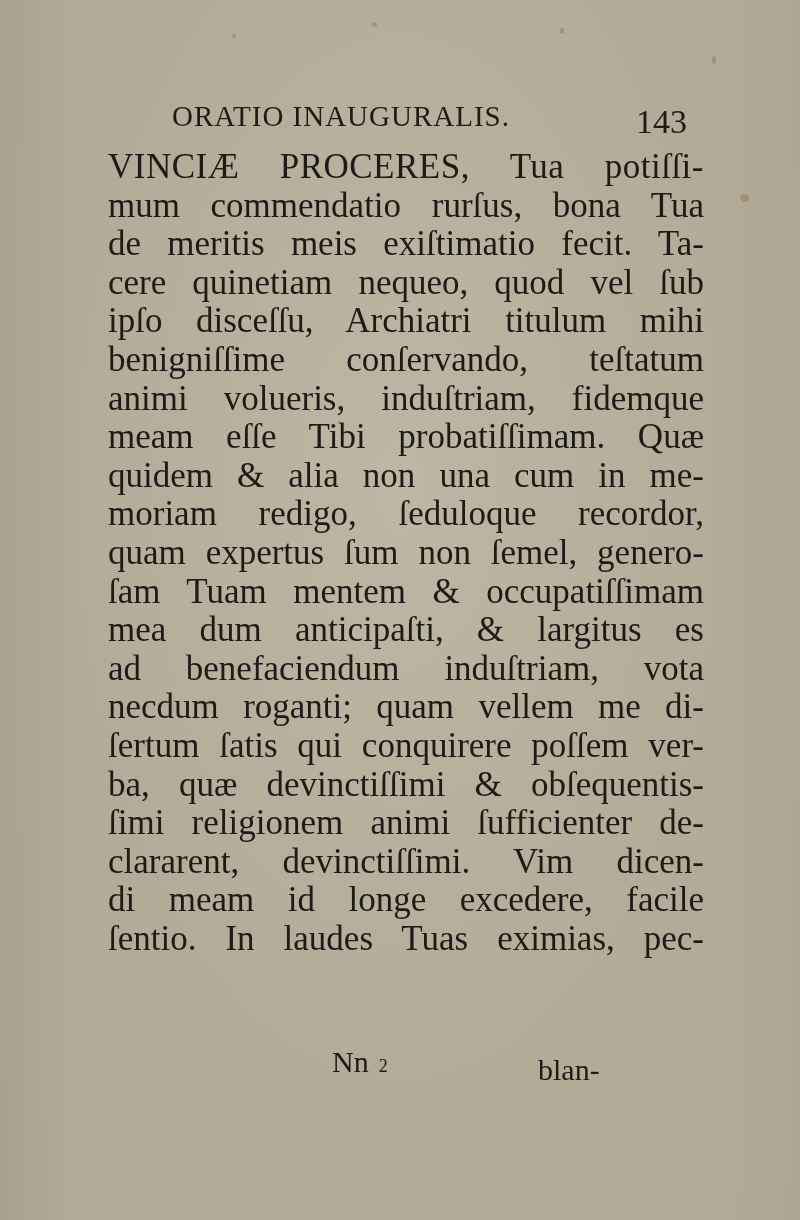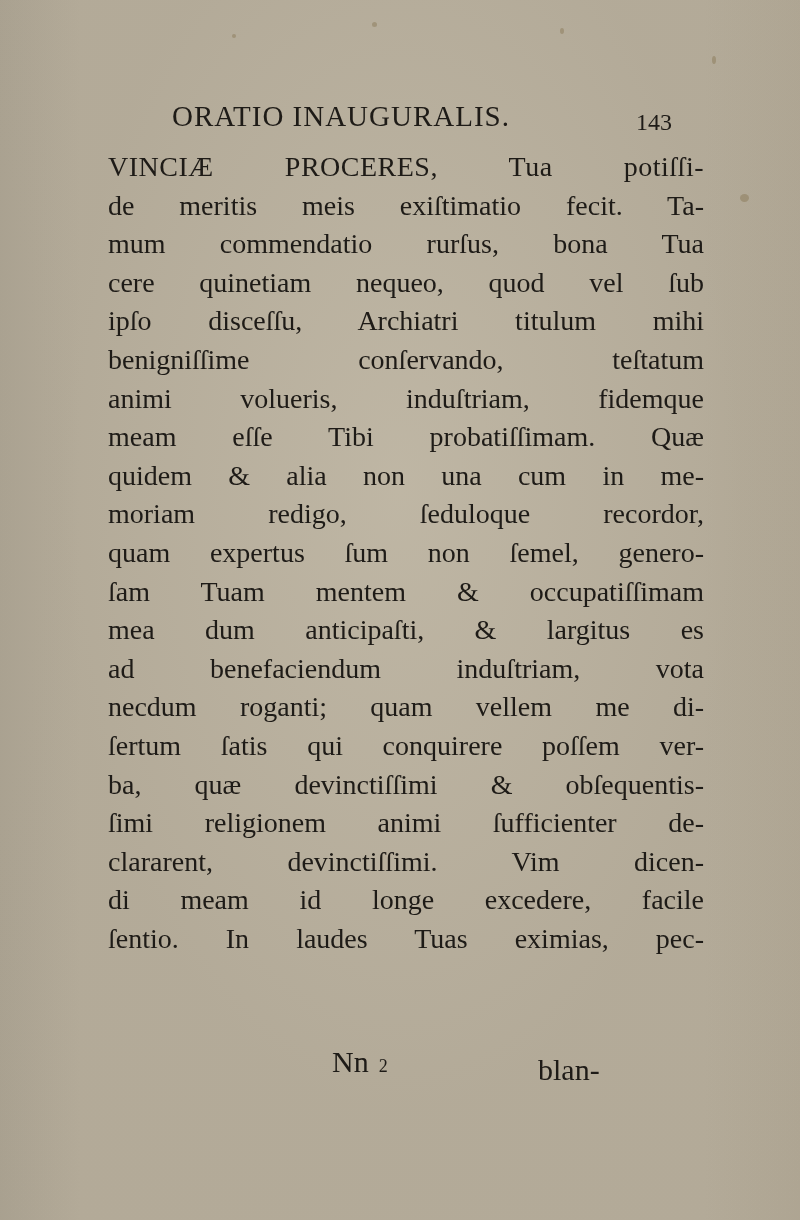--- a/index.html
+++ b/index.html
@@ -36,34 +36,34 @@
       top: 0;
       font-size: 29px;
       letter-spacing: 1px;
       line-height: 40px;
       white-space: nowrap;
     }
     .page-number {
       position: absolute;
       left: 464px;
       top: 6px;
-      font-size: 24px;
+      font-size: 34px;
       line-height: 40px;
     }
     .body-text {
       position: absolute;
       top: 148px;
       left: 108px;
       width: 596px;
     }
     .line {
       display: block;
       height: 38.6px;
       line-height: 38.6px;
-      font-size: 28px;
+      font-size: 35px;
       white-space: nowrap;
       text-align: justify;
       text-align-last: justify;
     }
     .line.first {
       letter-spacing: 0.5px;
     }
     .footer {
       position: absolute;
       top: 1042px;
@@ -106,22 +106,22 @@
   <div class="speck" style="left:740px;top:194px;width:9px;height:8px;"></div>
   <div class="speck" style="left:712px;top:56px;width:4px;height:8px;"></div>
 
   <div class="running-head">
     <span class="running-title">ORATIO INAUGURALIS.</span>
     <span class="page-number">143</span>
   </div>
 
   <div class="body-text">
     <span class="line first">VINCIÆ PROCERES, Tua potiſſi-</span>
+    <span class="line">mum commendatio rurſus, bona Tua</span>
     <span class="line">de meritis meis exiſtimatio fecit. Ta-</span>
-    <span class="line">mum commendatio rurſus, bona Tua</span>
     <span class="line">cere quinetiam nequeo, quod vel ſub</span>
     <span class="line">ipſo disceſſu, Archiatri titulum mihi</span>
     <span class="line">benigniſſime conſervando, teſtatum</span>
     <span class="line">animi volueris, induſtriam, fidemque</span>
     <span class="line">meam eſſe Tibi probatiſſimam. Quæ</span>
     <span class="line">quidem &amp; alia non una cum in me-</span>
     <span class="line">moriam redigo, ſeduloque recordor,</span>
     <span class="line">quam expertus ſum non ſemel, genero-</span>
     <span class="line">ſam Tuam mentem &amp; occupatiſſimam</span>
     <span class="line">mea dum anticipaſti, &amp; largitus es</span>

